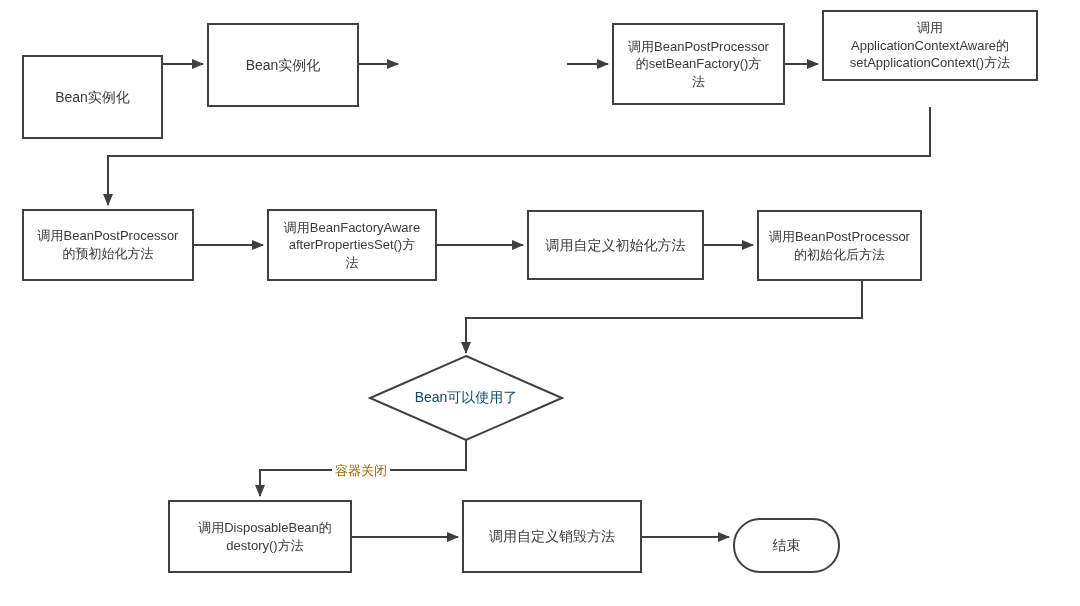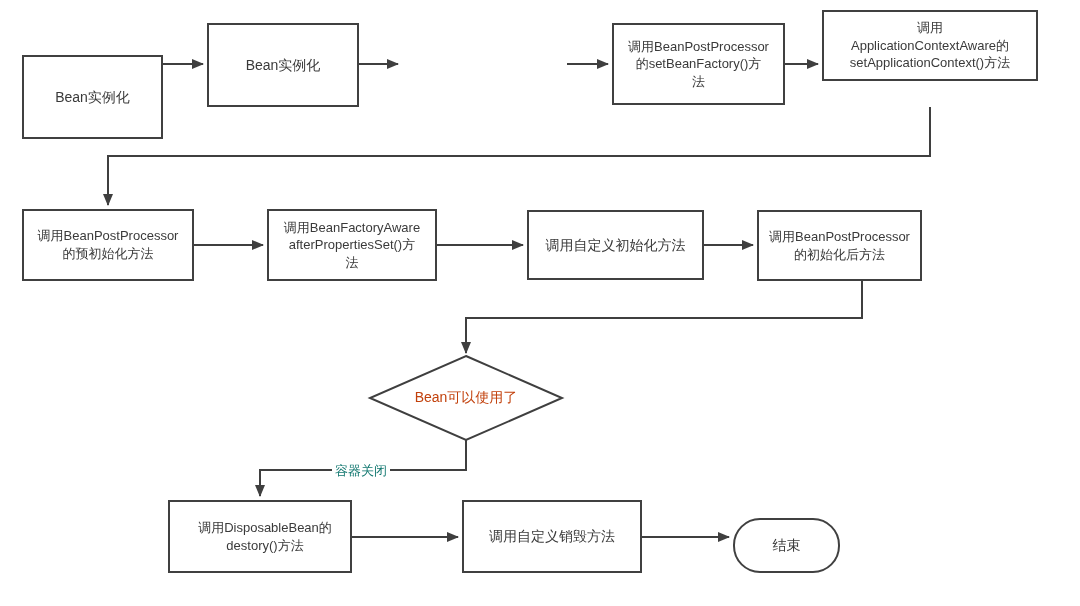--- a/index.html
+++ b/index.html
@@ -35,30 +35,30 @@
     font-size: 14px;
     line-height: 1.35;
     white-space: pre-line;
     padding: 2px 4px;
   }
   .node.small { font-size: 13px; }
   .node.terminator { border-radius: 27px; margin-top: 10px; }
   .diamond-label {
     position: absolute;
     z-index: 2;
-    color: #c2410c;
+    color: #0c4a6e;
     font-size: 14px;
     text-align: center;
     background: transparent;
     border: none;
   }
   .edge-label {
     position: absolute;
     z-index: 3;
-    color: #0f766e;
+    color: #a16207;
     font-size: 13px;
     background: #ffffff;
     padding: 0 3px;
     text-align: center;
   }
 </style>
 </head>
 <body>
 
 <div id="canvas">

